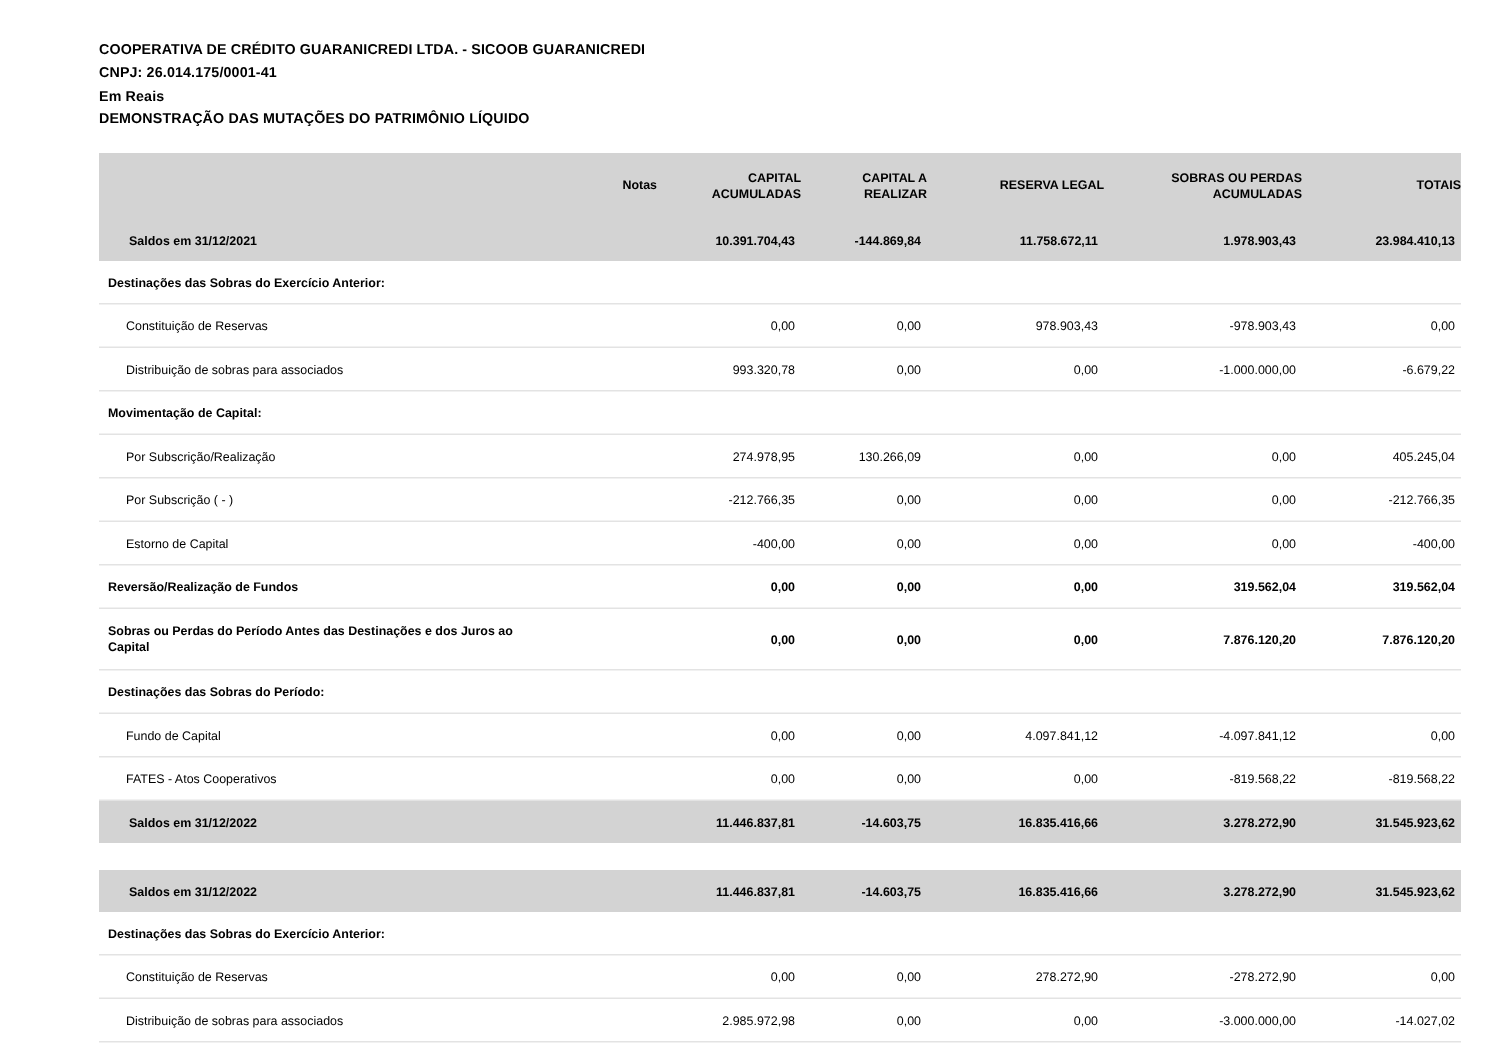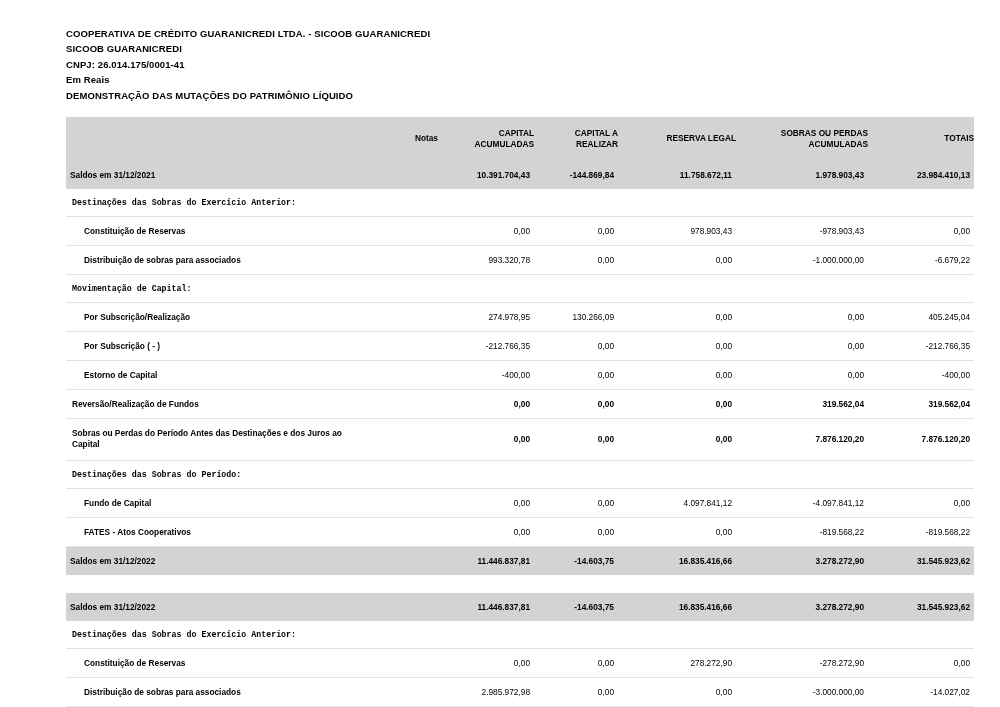--- a/index.html
+++ b/index.html
@@ -64,34 +64,32 @@
   tbody tr.row td {
     font-size: 8.3px;
     text-align: right;
     padding: 9px 4px 9px 4px;
     border-bottom: 1px solid #e3e3e3;
     white-space: nowrap;
   }
   tbody tr.row td.desc {
     text-align: left;
     padding-left: 6px;
-    font-weight: bold;
   }
   tbody tr.row td.desc.indent {
     padding-left: 18px;
   }
   tbody tr.row.total td {
     background: #d3d3d3;
     font-weight: bold;
     border-bottom: none;
-    padding: 9px 4px 9px 4px;
+    padding: 9px 4px 9px 20px;
   }
   tbody tr.row.sectionhead td {
     font-weight: bold;
-    font-family: Liberation Mono, monospace;
   }
   tbody tr.row.bold td {
     font-weight: bold;
   }
   tbody tr.row.twoline td.desc {
     line-height: 1.38;
     white-space: normal;
     padding-right: 8px;
   }
   .gap-row td {
@@ -101,21 +99,20 @@
     padding: 0 !important;
   }
 </style>
 </head>
 <body>
 
 <div class="page">
 
   <div class="header-block">
     <div>COOPERATIVA DE CRÉDITO GUARANICREDI LTDA. - SICOOB GUARANICREDI</div>
-    <div>SICOOB GUARANICREDI</div>
     <div>CNPJ: 26.014.175/0001-41</div>
     <div>Em Reais</div>
     <div>DEMONSTRAÇÃO DAS MUTAÇÕES DO PATRIMÔNIO LÍQUIDO</div>
   </div>
 
   <table class="dmpl">
     <colgroup>
       <col class="c-desc">
       <col class="c-notas">
       <col class="c-sub">

